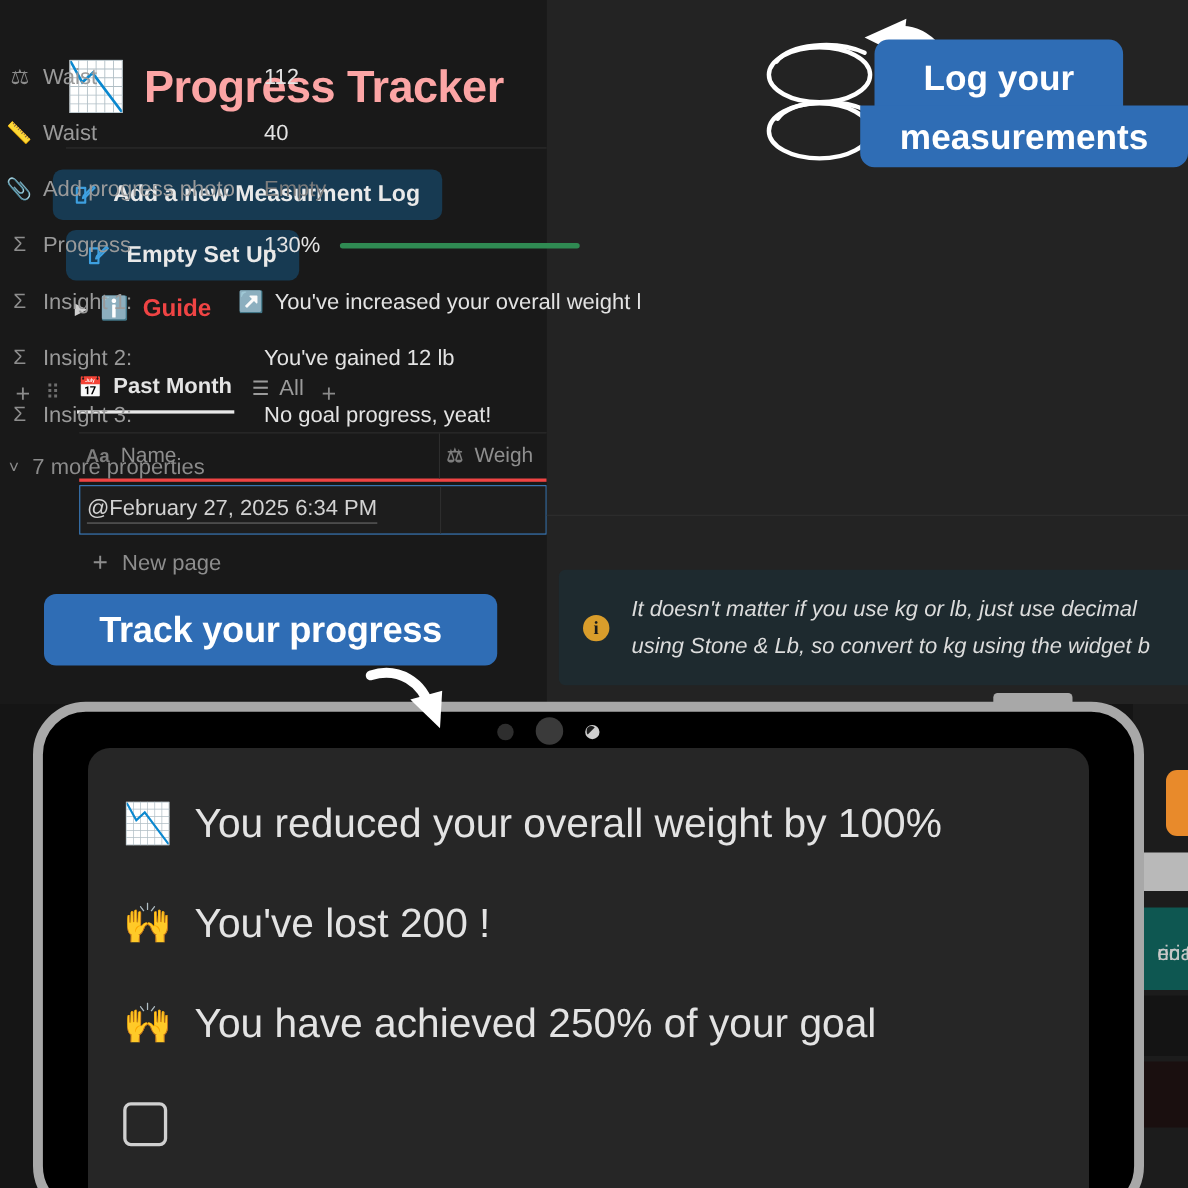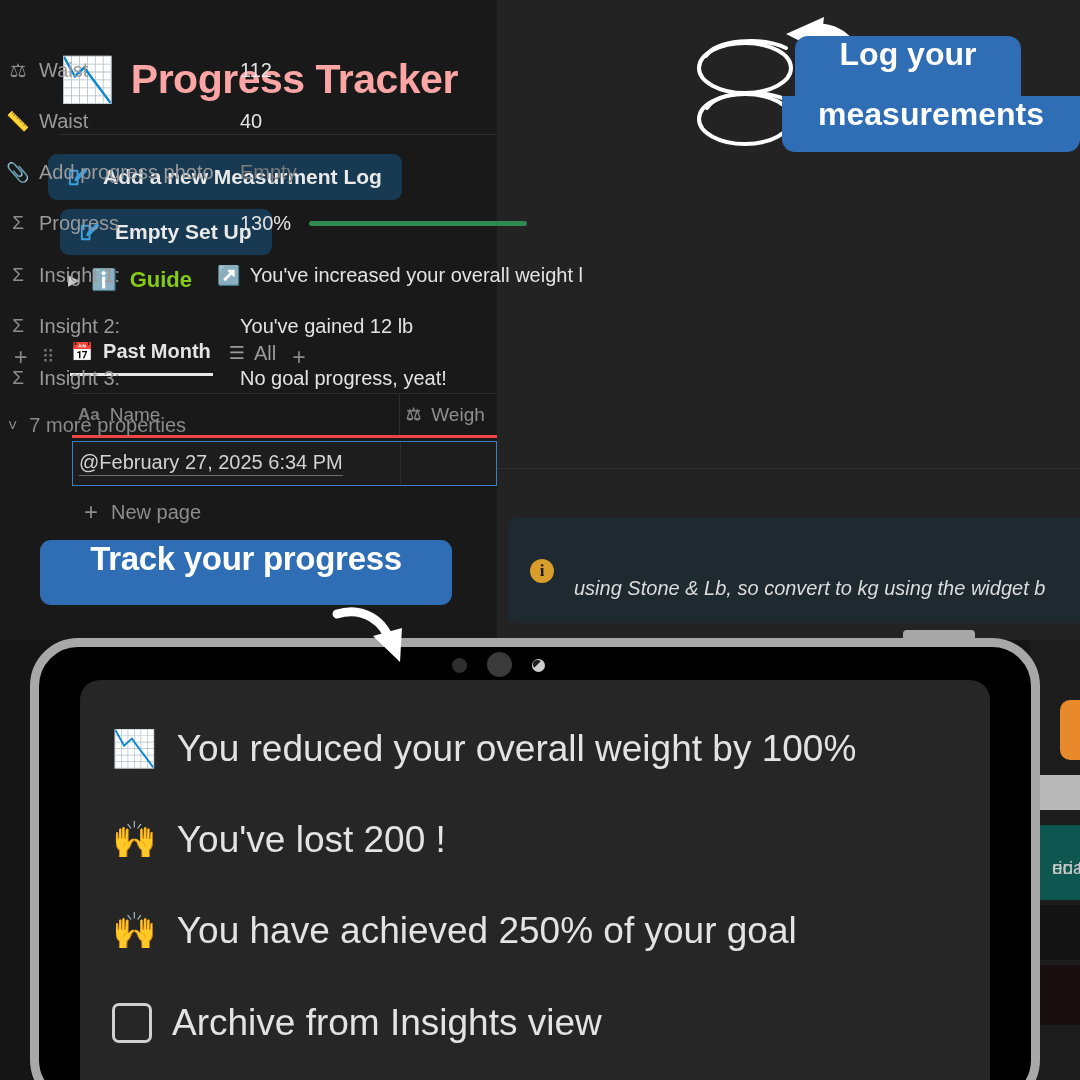--- a/index.html
+++ b/index.html
@@ -37,21 +37,21 @@
   .btn-pill .pen { color: #3ea0e0; font-size: 23px; display:inline-flex; }
   #btn-add { left: 48px; top: 154px; }
   #btn-setup { left: 60px; top: 209px; }
 
   .guide-row {
     position: absolute; left: 68px; top: 267px;
     display: flex; align-items: center; gap: 12px; font-size: 22px;
   }
   .guide-caret { color: #cfcfcf; font-size: 15px; }
   .guide-emoji { font-size: 21px; }
-  .guide-label { color: #84cc16; font-weight: bold; }
+  .guide-label { color: #ef4444; font-weight: bold; }
 
   
   .view-bar {
     position: absolute; left: 14px; top: 338px; width: 470px;
     display: flex; align-items: center; gap: 14px;
   }
   .vb-icon { color: #8a8a8a; font-size: 23px; display:inline-flex; align-items:center; }
   .vb-drag { color:#6e6e6e; font-size: 18px; letter-spacing:1px; line-height: 10px; }
   .view-tab {
     display: flex; align-items: center; gap: 9px; color: #e4e4e4;
@@ -179,21 +179,21 @@
   }
   .ins-line .em { font-size: 36px; }
   .chk-box {
     width: 40px; height: 40px; border: 3px solid #d0d0d0; border-radius: 7px;
     flex: 0 0 auto;
   }
 
   
   .badge {
     position: absolute; background: #2f6db5; color: #fff;
-    font-weight: bold; display: flex; justify-content: center;
+    font-weight: bold; display: flex; align-items: center; justify-content: center;
     white-space: nowrap;
   }
   #badge-track {
     left: 40px; top: 540px; width: 412px; height: 65px;
     border-radius: 11px; font-size: 33px; letter-spacing: -0.3px;
   }
   #badge-log {
     left: 795px; top: 36px; width: 226px; height: 70px;
     border-radius: 13px 13px 0 0; font-size: 32px;
   }
@@ -348,21 +348,21 @@
   <div class="more-props">
     <span class="mp-caret">˅</span>
     <span>7 more properties</span>
   </div>
 
   <div class="panel-sep"></div>
 
   <div class="callout">
     <span class="callout-ic">i</span>
     <span class="callout-text">
-      <br>
+      <span>It doesn't matter if you use kg or lb, just use decimal</span><br>
       <span>using Stone &amp; Lb, so convert to kg using the widget b</span>
     </span>
   </div>
 
   <div class="bg-strip"></div>
   <div class="bg-orange"></div>
   <div class="bg-grey"></div>
   <div class="bg-teal">
     <span><span>ric to</span><br><span>eria</span></span>
   </div>
@@ -383,21 +383,20 @@
     <div class="ins-line" style="top:139px;">
       <span class="em">🙌</span>
       <span>You've lost 200 !</span>
     </div>
     <div class="ins-line" style="top:230px;">
       <span class="em">🙌</span>
       <span>You have achieved 250% of your goal</span>
     </div>
     <div class="ins-line" style="top:322px;">
       <span class="chk-box"></span>
-      <span>Archive from Insights view</span>
     </div>
   </div>
 
   <svg class="annot-svg" viewBox="0 0 1080 1080">
 
     <g fill="none" stroke="#ffffff" stroke-width="4" stroke-linecap="round">
       <ellipse cx="745" cy="68" rx="46" ry="25"></ellipse>
       <path d="M706 56 C716 40, 760 36, 786 48"></path>
     </g>
 

